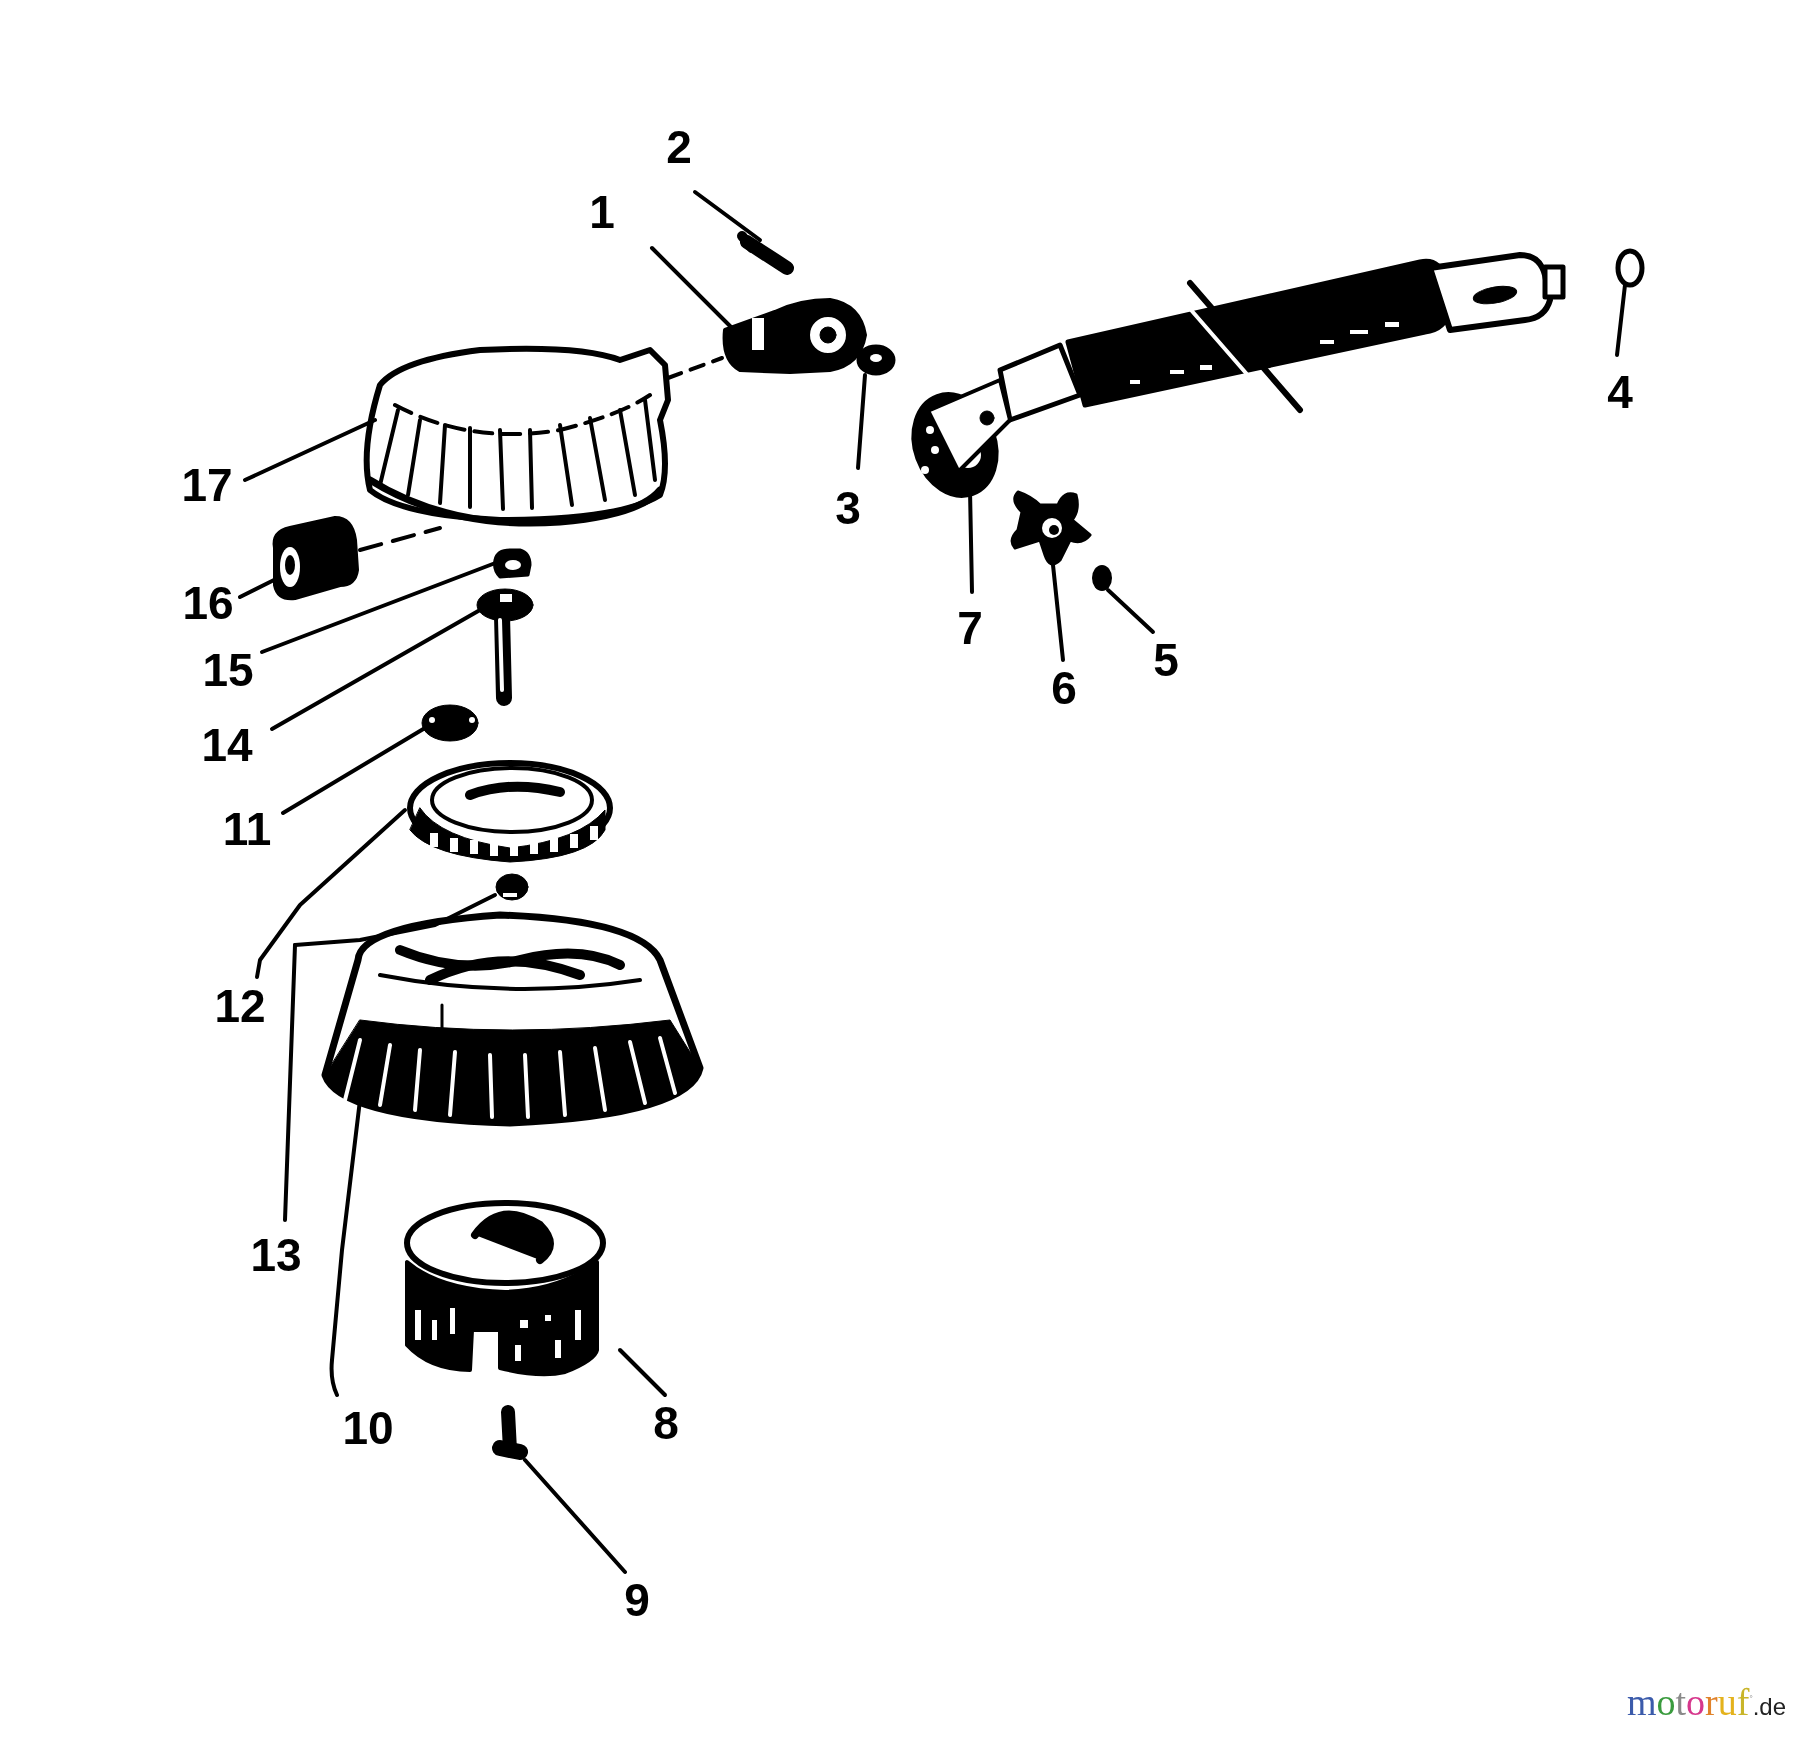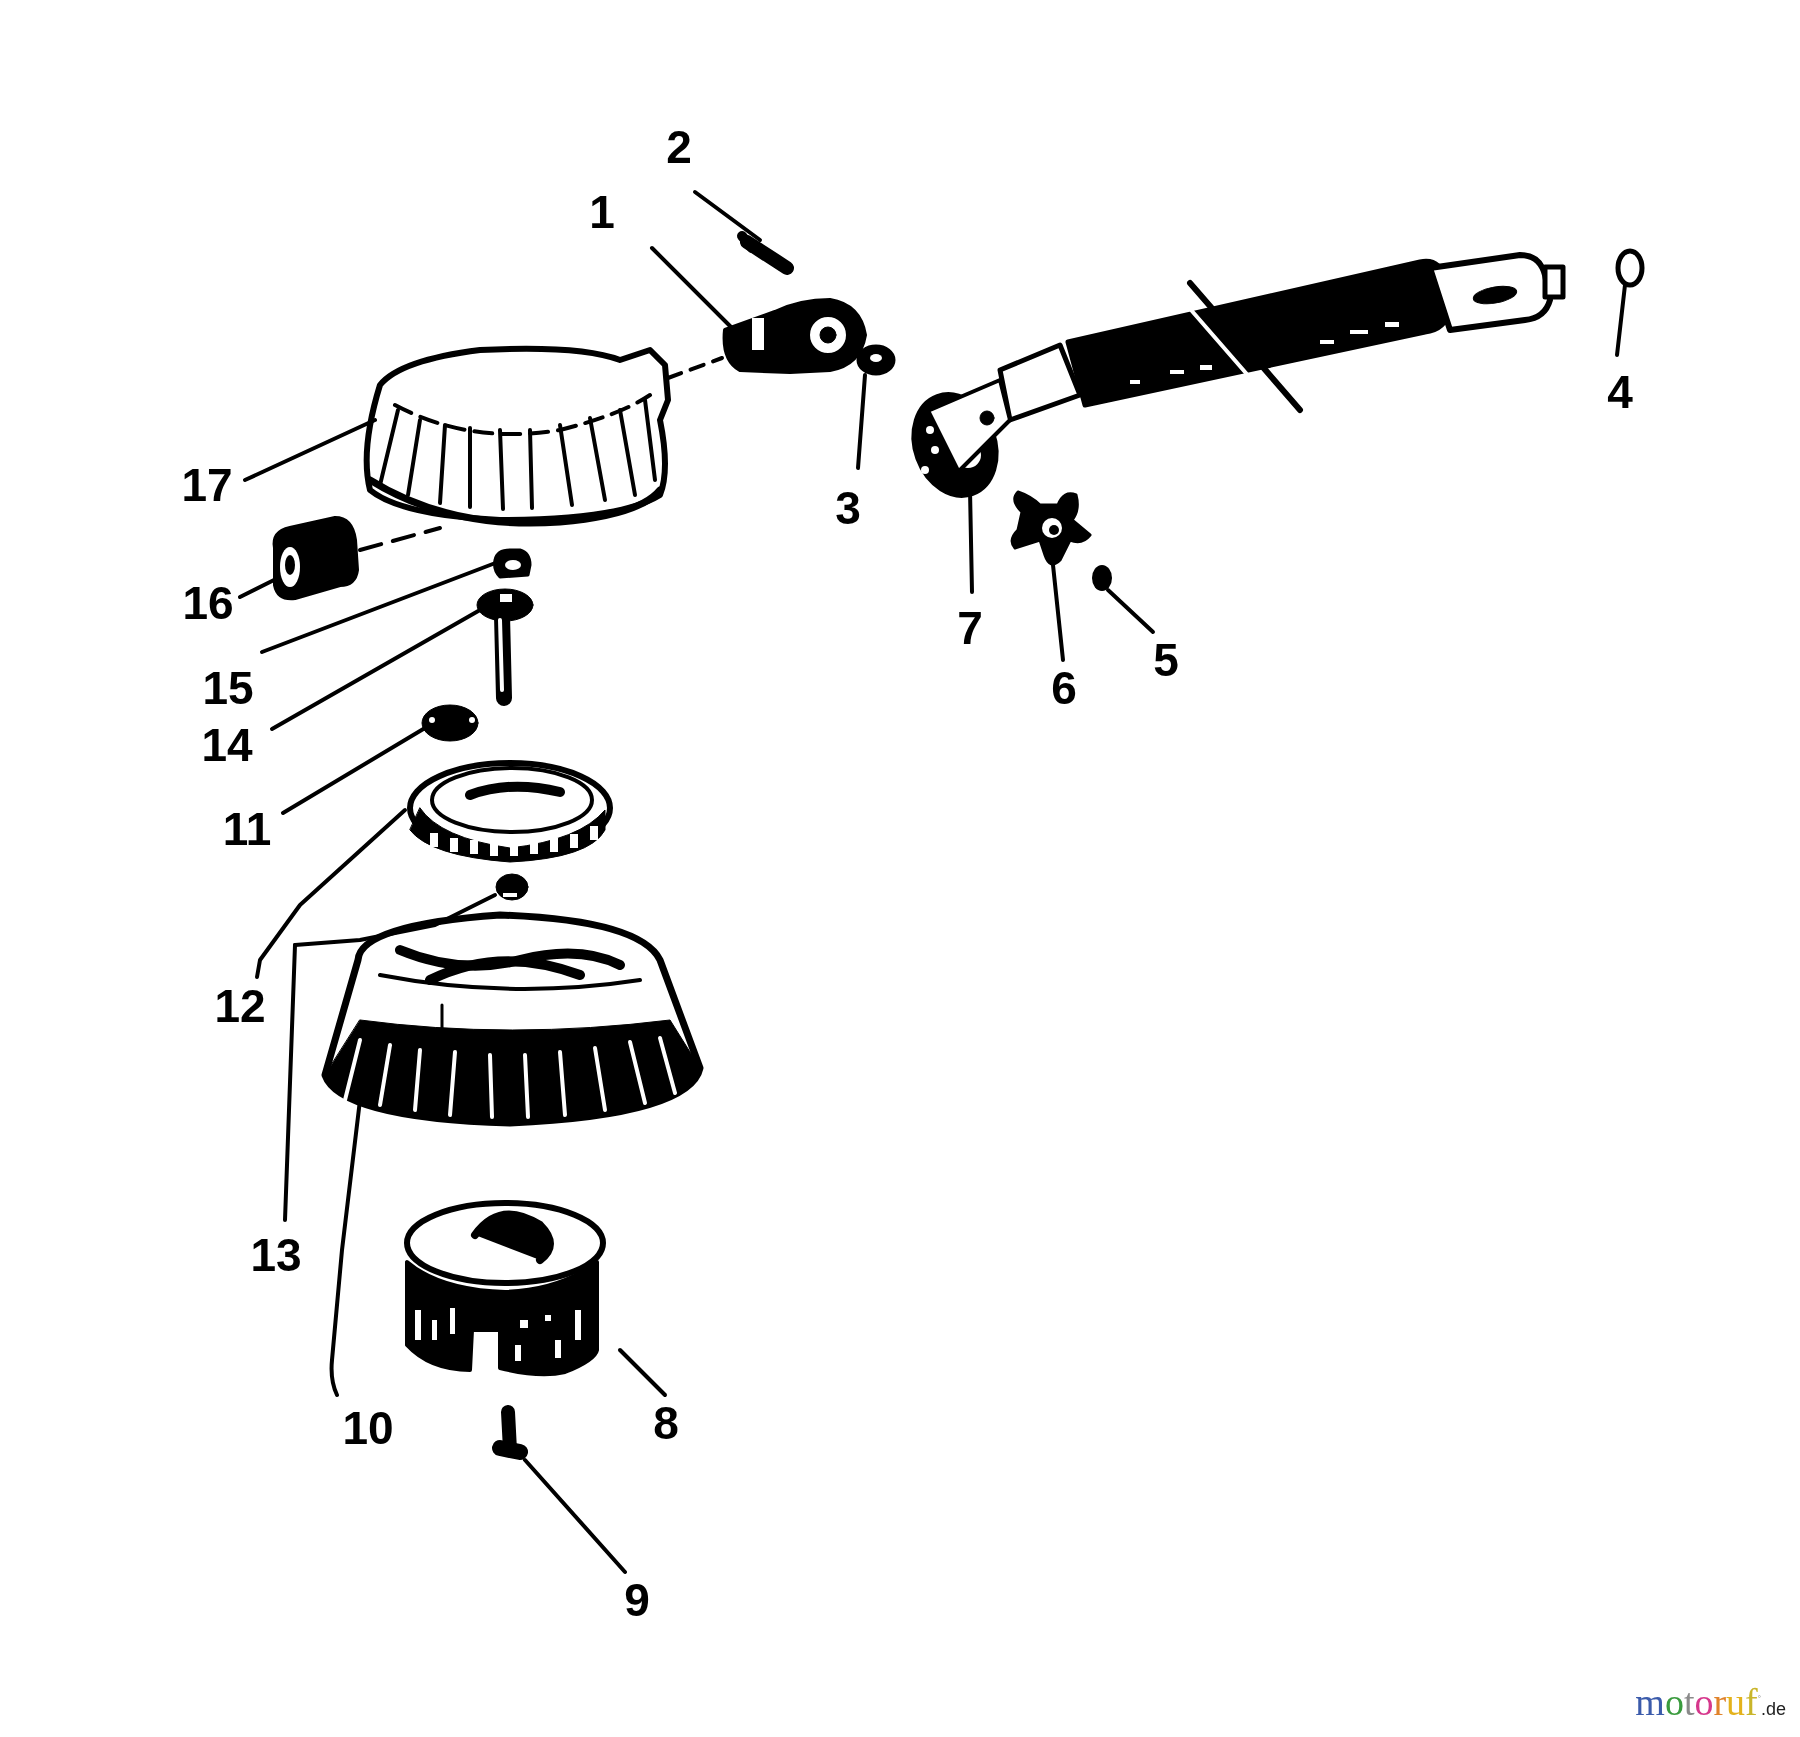--- a/index.html
+++ b/index.html
@@ -1,20 +1,20 @@
 <!DOCTYPE html>
 <html><head>
 <meta charset="utf-8">
 <style>
   html, body { margin: 0; padding: 0; background: #ffffff; }
   #canvas { position: relative; width: 1800px; height: 1737px; background: #ffffff; overflow: hidden; }
   svg.diagram { position: absolute; left: 0; top: 0; width: 1800px; height: 1737px; }
   .lbl { position: absolute; font-family: "Liberation Sans", sans-serif; font-weight: bold; font-size: 46px; color: #000; line-height: 1; transform: translate(-50%, -50%); white-space: nowrap; }
   .wm { position: absolute; right: 14px; bottom: 16px; font-family: "Liberation Serif", serif; font-size: 38px; line-height: 1; white-space: nowrap; }
-  .wm .de { font-family: "Liberation Sans", sans-serif; font-size: 18px; color: #222; }
+  .wm .de { font-family: "Liberation Sans", sans-serif; font-size: 24px; color: #222; }
   .wm sup { font-size: 8px; color: #888; }
 </style>
 </head>
 <body>
 
 <div id="canvas">
 
   <svg class="diagram" viewBox="0 0 1800 1737" xmlns="http://www.w3.org/2000/svg">
     <g stroke="#000" fill="none" stroke-linecap="round" stroke-linejoin="round">
 
@@ -216,20 +216,20 @@
   <div class="lbl" style="left:1166px;top:660px;">5</div>
   <div class="lbl" style="left:1064px;top:688px;">6</div>
   <div class="lbl" style="left:970px;top:628px;">7</div>
   <div class="lbl" style="left:666px;top:1423px;">8</div>
   <div class="lbl" style="left:637px;top:1600px;">9</div>
   <div class="lbl" style="left:352px;top:1428px;margin-left:16px;">10</div>
   <div class="lbl" style="left:276px;top:1255px;">13</div>
   <div class="lbl" style="left:240px;top:1006px;text-align:center;">12</div>
   <div class="lbl" style="left:247px;top:829px;">11</div>
   <div class="lbl" style="left:227px;top:745px;">14</div>
-  <div class="lbl" style="left:228px;top:688px;">15</div>
+  <div class="lbl" style="left:228px;top:670px;">15</div>
   <div class="lbl" style="left:208px;top:603px;">16</div>
   <div class="lbl" style="left:207px;top:485px;">17</div>
 
   <div class="wm">
     <span style="color: rgb(59, 91, 171);">m</span><span style="color: rgb(58, 155, 62);">o</span><span style="color: rgb(138, 138, 138);">t</span><span style="color: rgb(214, 55, 140);">o</span><span style="color: rgb(224, 130, 42);">r</span><span style="color: rgb(228, 178, 28);">u</span><span style="color: rgb(201, 181, 42);">f</span><sup>°</sup><span class="de">.de</span>
   </div>
 </div>
 
 </body></html>

